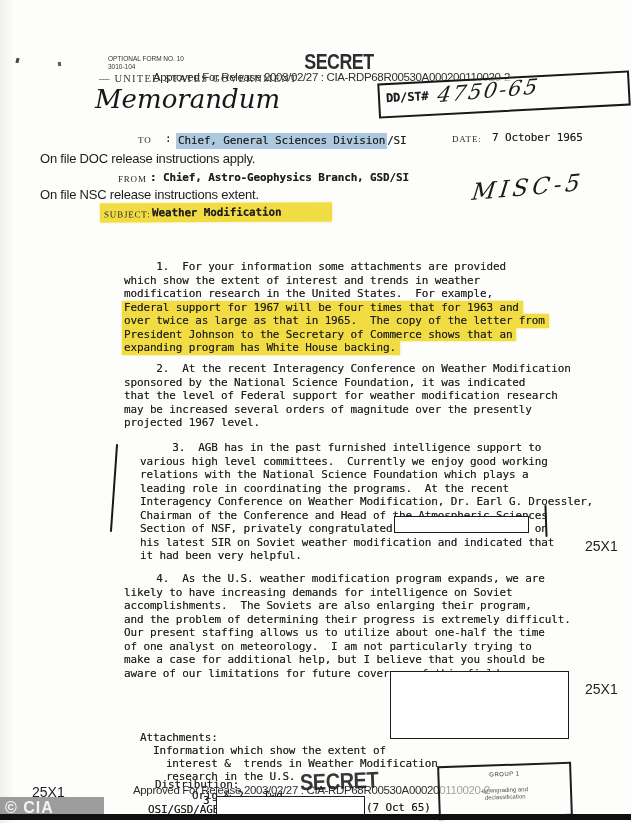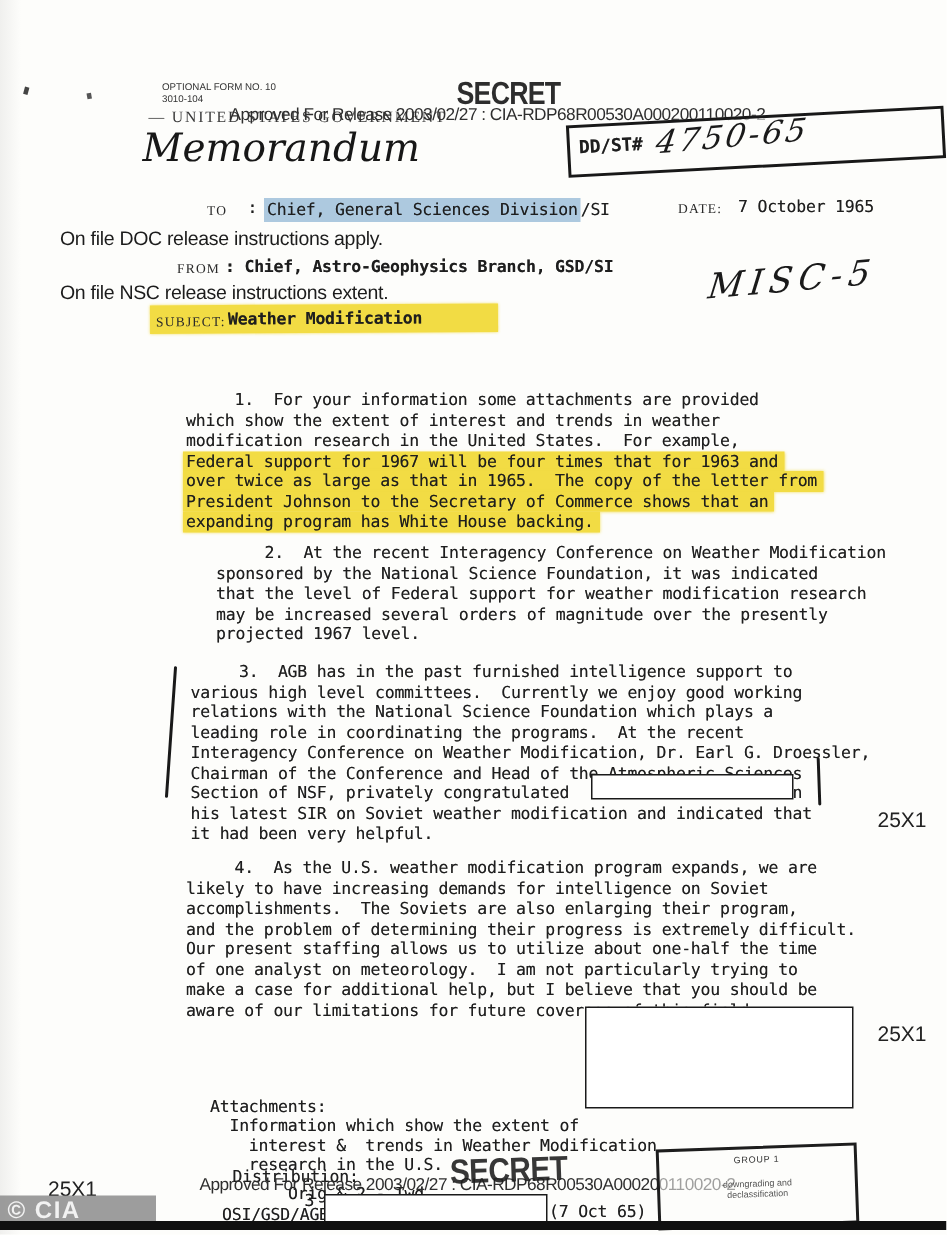--- a/index.html
+++ b/index.html
@@ -70,29 +70,29 @@
       <div class="tline">which show the extent of interest and trends in weather</div>
       <div class="tline">modification research in the United States.  For example,</div>
     </div>
   <div class="abs mono hl" style="left:124px;top:300.5px;">
       <div class="tline">Federal support for 1967 will be four times that for 1963 and</div>
       <div class="tline">over twice as large as that in 1965.  The copy of the letter from</div>
       <div class="tline">President Johnson to the Secretary of Commerce shows that an</div>
       <div class="tline">expanding program has White House backing.</div>
     </div>
 
-  <div class="abs mono" style="left:124px;top:362px;margin-left:20px;">
+  <div class="abs mono" style="left:124px;top:362px;">
       <div class="tline">     2.  At the recent Interagency Conference on Weather Modification</div>
       <div class="tline">sponsored by the National Science Foundation, it was indicated</div>
       <div class="tline">that the level of Federal support for weather modification research</div>
       <div class="tline">may be increased several orders of magnitude over the presently</div>
       <div class="tline">projected 1967 level.</div>
     </div>
 
-  <div class="abs mono" style="left:127px;top:441px;">
+  <div class="abs mono" style="left:140px;top:441px;">
       <div class="tline">     3.  AGB has in the past furnished intelligence support to</div>
       <div class="tline">various high level committees.  Currently we enjoy good working</div>
       <div class="tline">relations with the National Science Foundation which plays a</div>
       <div class="tline">leading role in coordinating the programs.  At the recent</div>
       <div class="tline">Interagency Conference on Weather Modification, Dr. Earl G. Droessler,</div>
       <div class="tline">Chairman of the Conference and Head of the Atmospheric Sciences</div>
       <div class="tline">Section of NSF, privately congratulated                      on</div>
       <div class="tline">his latest SIR on Soviet weather modification and indicated that</div>
       <div class="tline">it had been very helpful.</div>
     </div>

